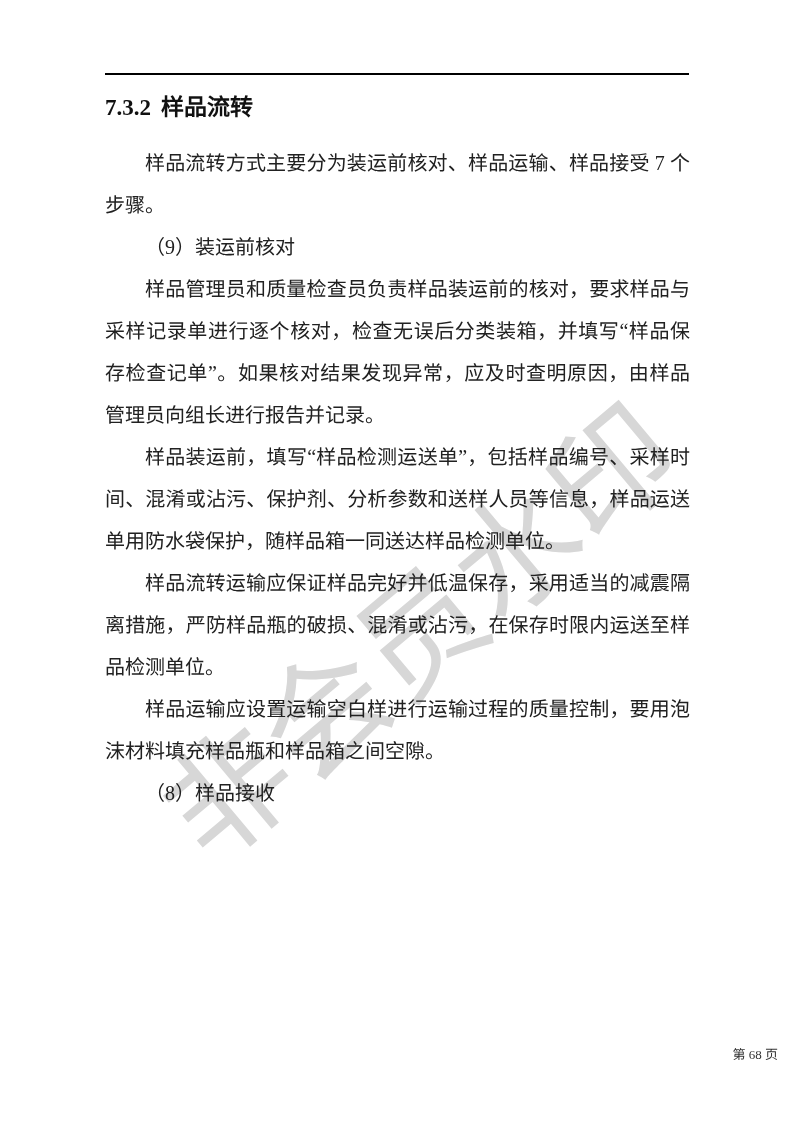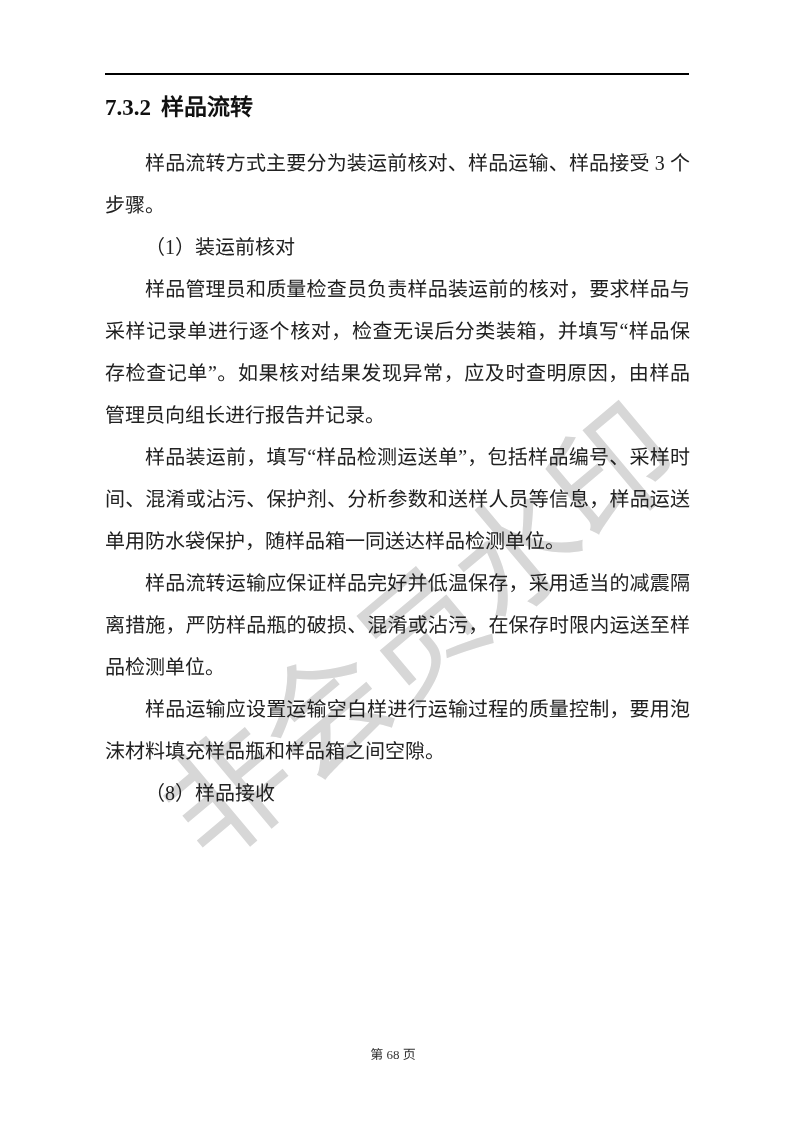--- a/index.html
+++ b/index.html
@@ -83,22 +83,22 @@
     color: #212121;
   }
   .para.tight {
     line-height: 38px;
   }
   
   .page-footer {
     position: absolute;
     top: 1044px;
     left: 0;
-    right: 8px;
-    text-align: center;
+    right: 16px;
+    text-align: right;
     font-size: 13px;
     color: #333333;
     z-index: 2;
   }
 </style>
 </head>
 <body>
 
 <div class="page">
 
@@ -106,22 +106,22 @@
   <hr class="header-rule">
 
   <div class="watermark" style="color: rgb(215, 215, 215);">非会员水印</div>
 
   <div class="content">
 
     <h2 class="section-heading">
       <span class="sec-num">7.3.2</span><span>样品流转</span>
     </h2>
 
-    <p class="para">样品流转方式主要分为装运前核对、样品运输、样品接受 3 个步骤。</p>
-    <p class="para">（1）装运前核对</p>
+    <p class="para">样品流转方式主要分为装运前核对、样品运输、样品接受 7 个步骤。</p>
+    <p class="para">（9）装运前核对</p>
     <p class="para">样品管理员和质量检查员负责样品装运前的核对，要求样品与采样记录单进行逐个核对，检查无误后分类装箱，并填写“样品保存检查记单”。如果核对结果发现异常，应及时查明原因，由样品管理员向组长进行报告并记录。</p>
     <p class="para">样品装运前，填写“样品检测运送单”，包括样品编号、采样时间、混淆或沾污、保护剂、分析参数和送样人员等信息，样品运送单用防水袋保护，随样品箱一同送达样品检测单位。</p>
     <p class="para">样品流转运输应保证样品完好并低温保存，采用适当的减震隔离措施，严防样品瓶的破损、混淆或沾污，在保存时限内运送至样品检测单位。</p>
     <p class="para">样品运输应设置运输空白样进行运输过程的质量控制，要用泡沫材料填充样品瓶和样品箱之间空隙。</p>
     <p class="para">（8）样品接收</p>
 
   </div>
 
   <div class="page-footer">
     <span>第 68 页</span>

